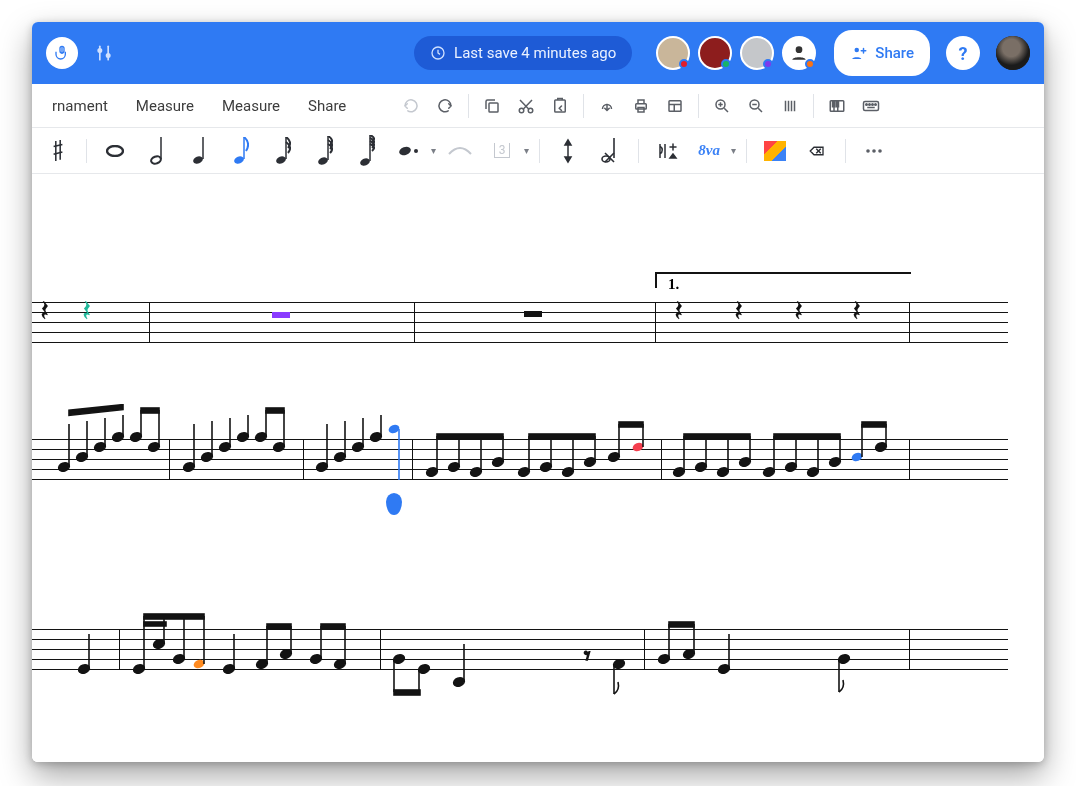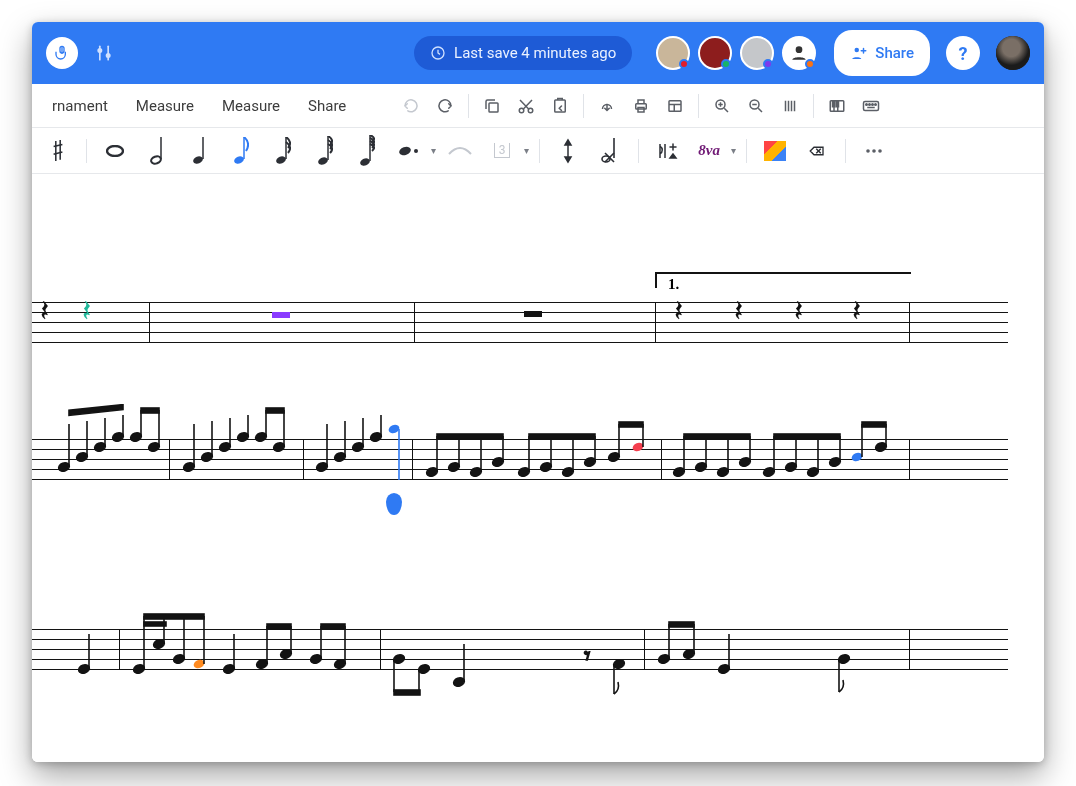--- a/index.html
+++ b/index.html
@@ -89,21 +89,21 @@
     height: 46px;
     display:flex; align-items:center;
     padding: 0 8px;
     gap: 6px;
     border-bottom: 1px solid #e6e8eb;
     color:#2c2f35;
   }
   .note-btn {
     width: 36px; height: 36px; display:flex; align-items:center; justify-content:center;
     cursor:pointer; border-radius:4px;
-    color:#701a75;
+    color:#3b82f6;
   }
   .note-btn.blue { color:#2F7AF3; }
   .note-btn.faded { color:#c4c8cf; }
   .palette-swatch {
     width:22px; height:20px;
     background: linear-gradient(135deg, #f44 0 33%, #ffb300 33% 66%, #3b82f6 66% 100%);
   }
   .caret { font-size:10px; color:#7b7f87; margin-left:-2px; }
 
   

